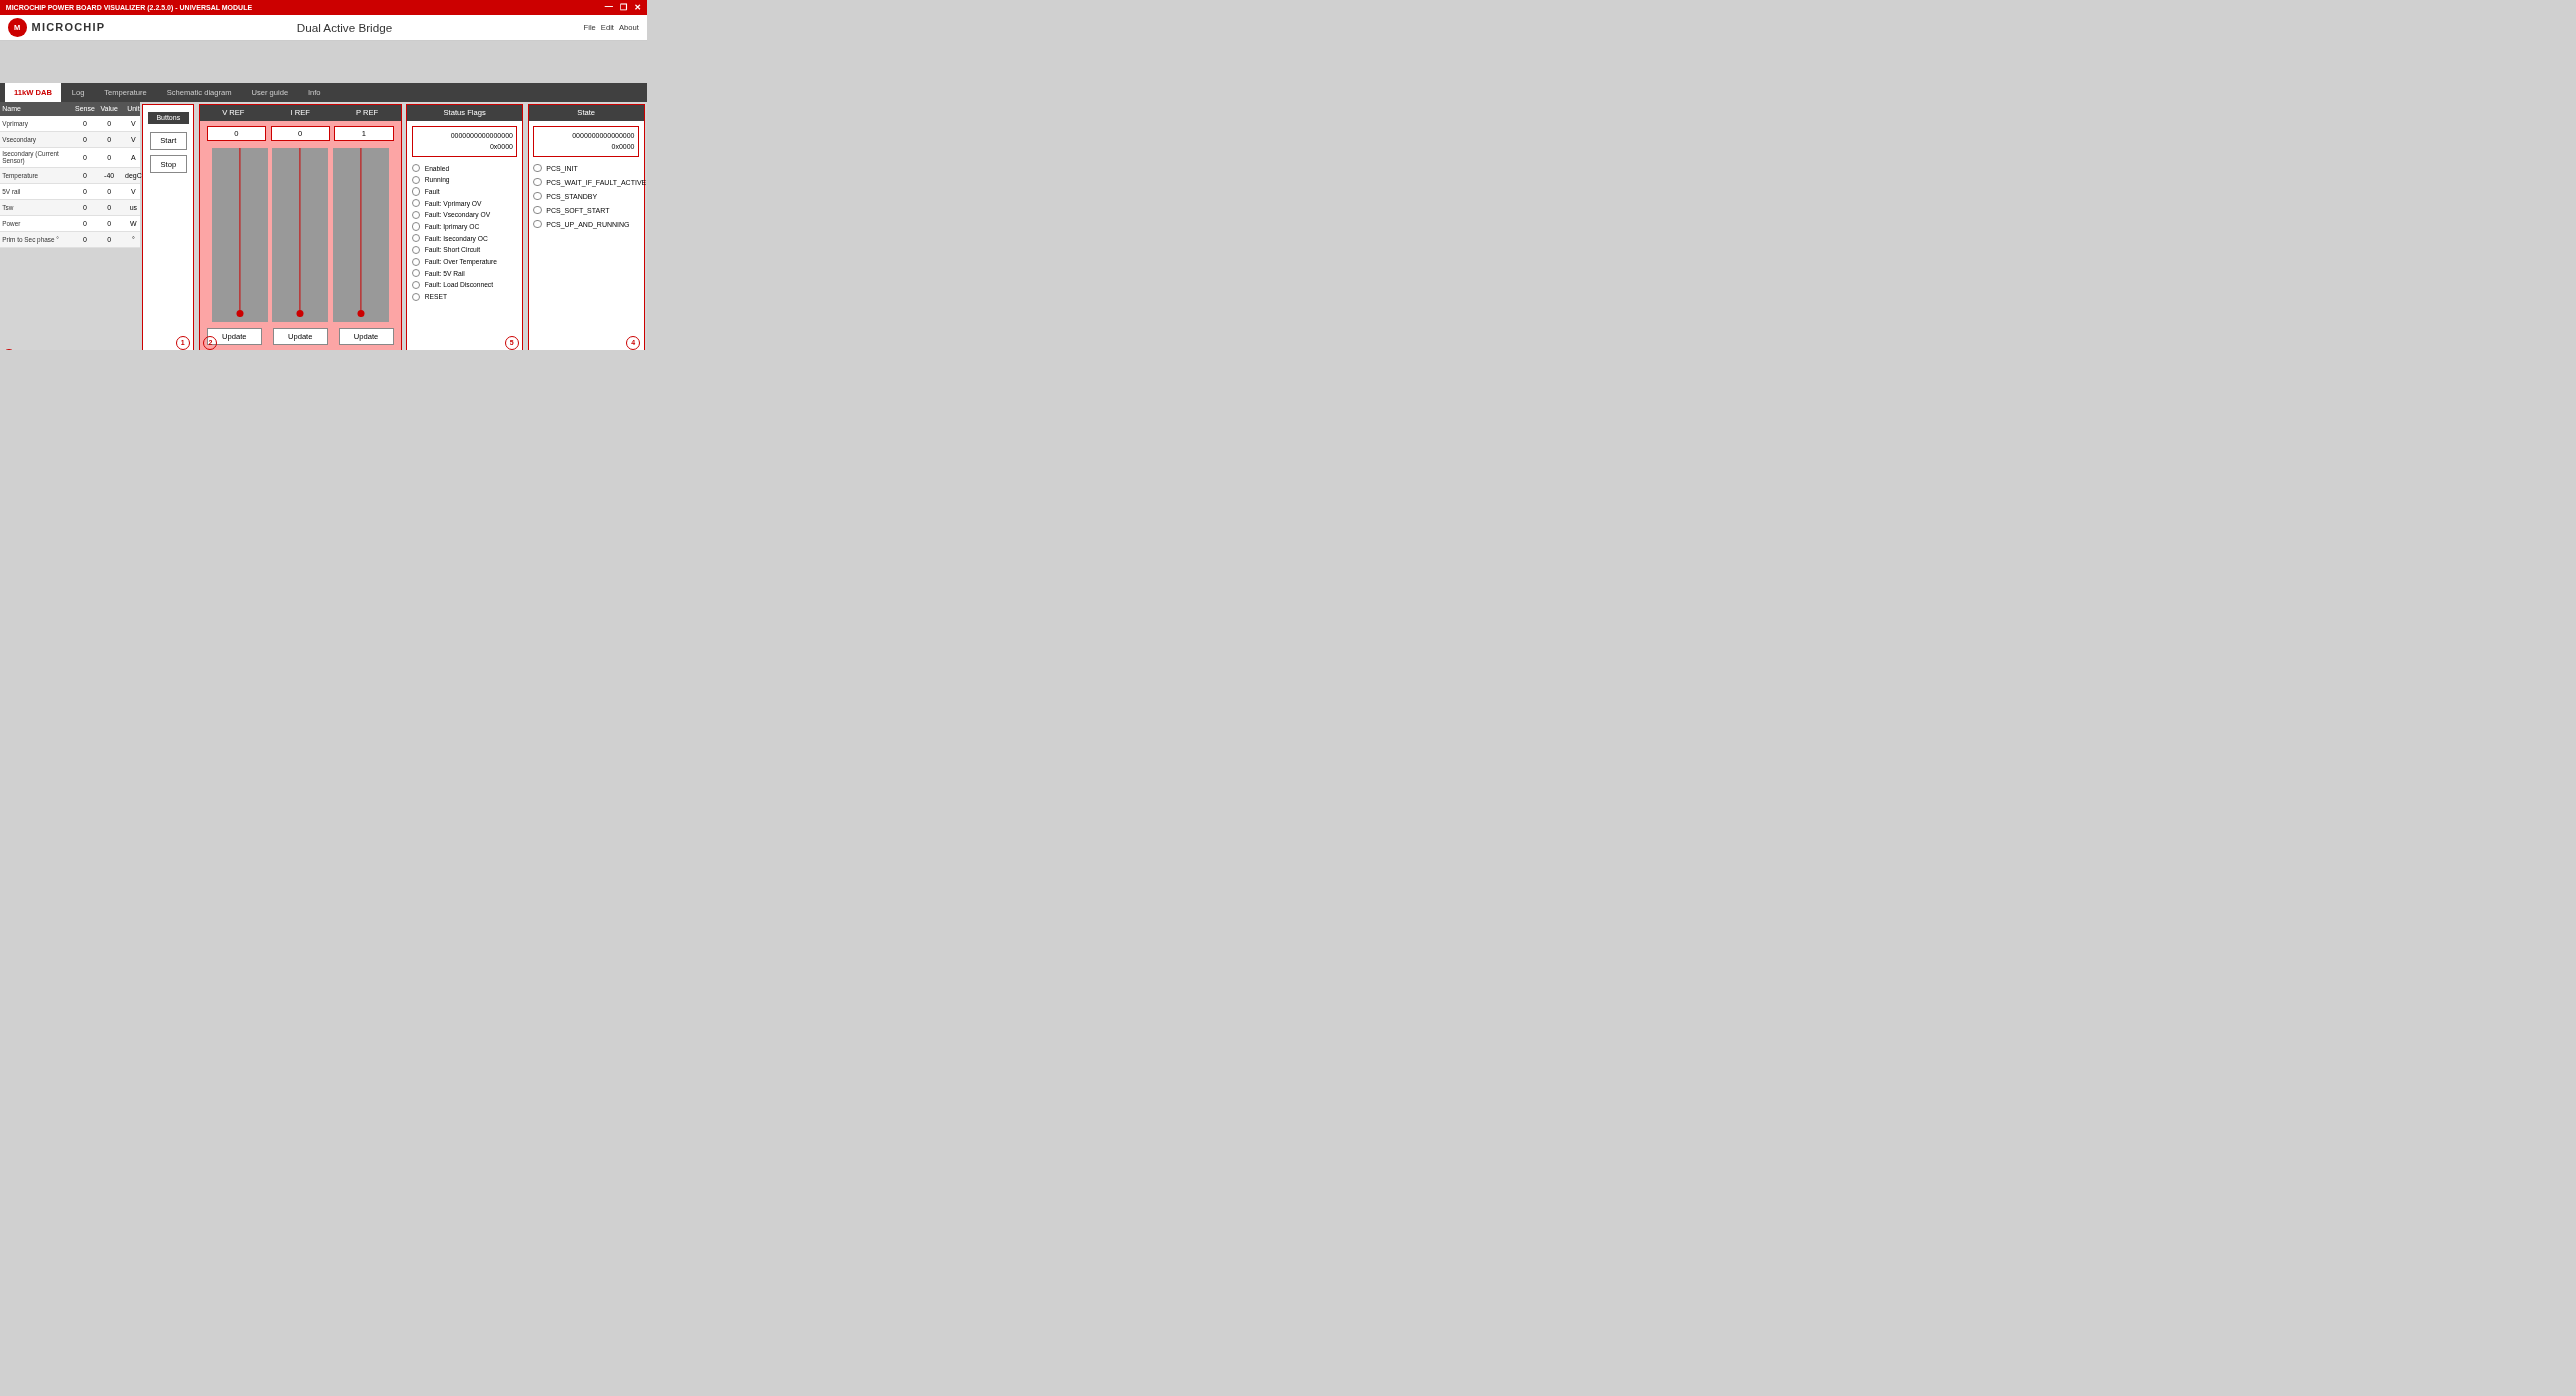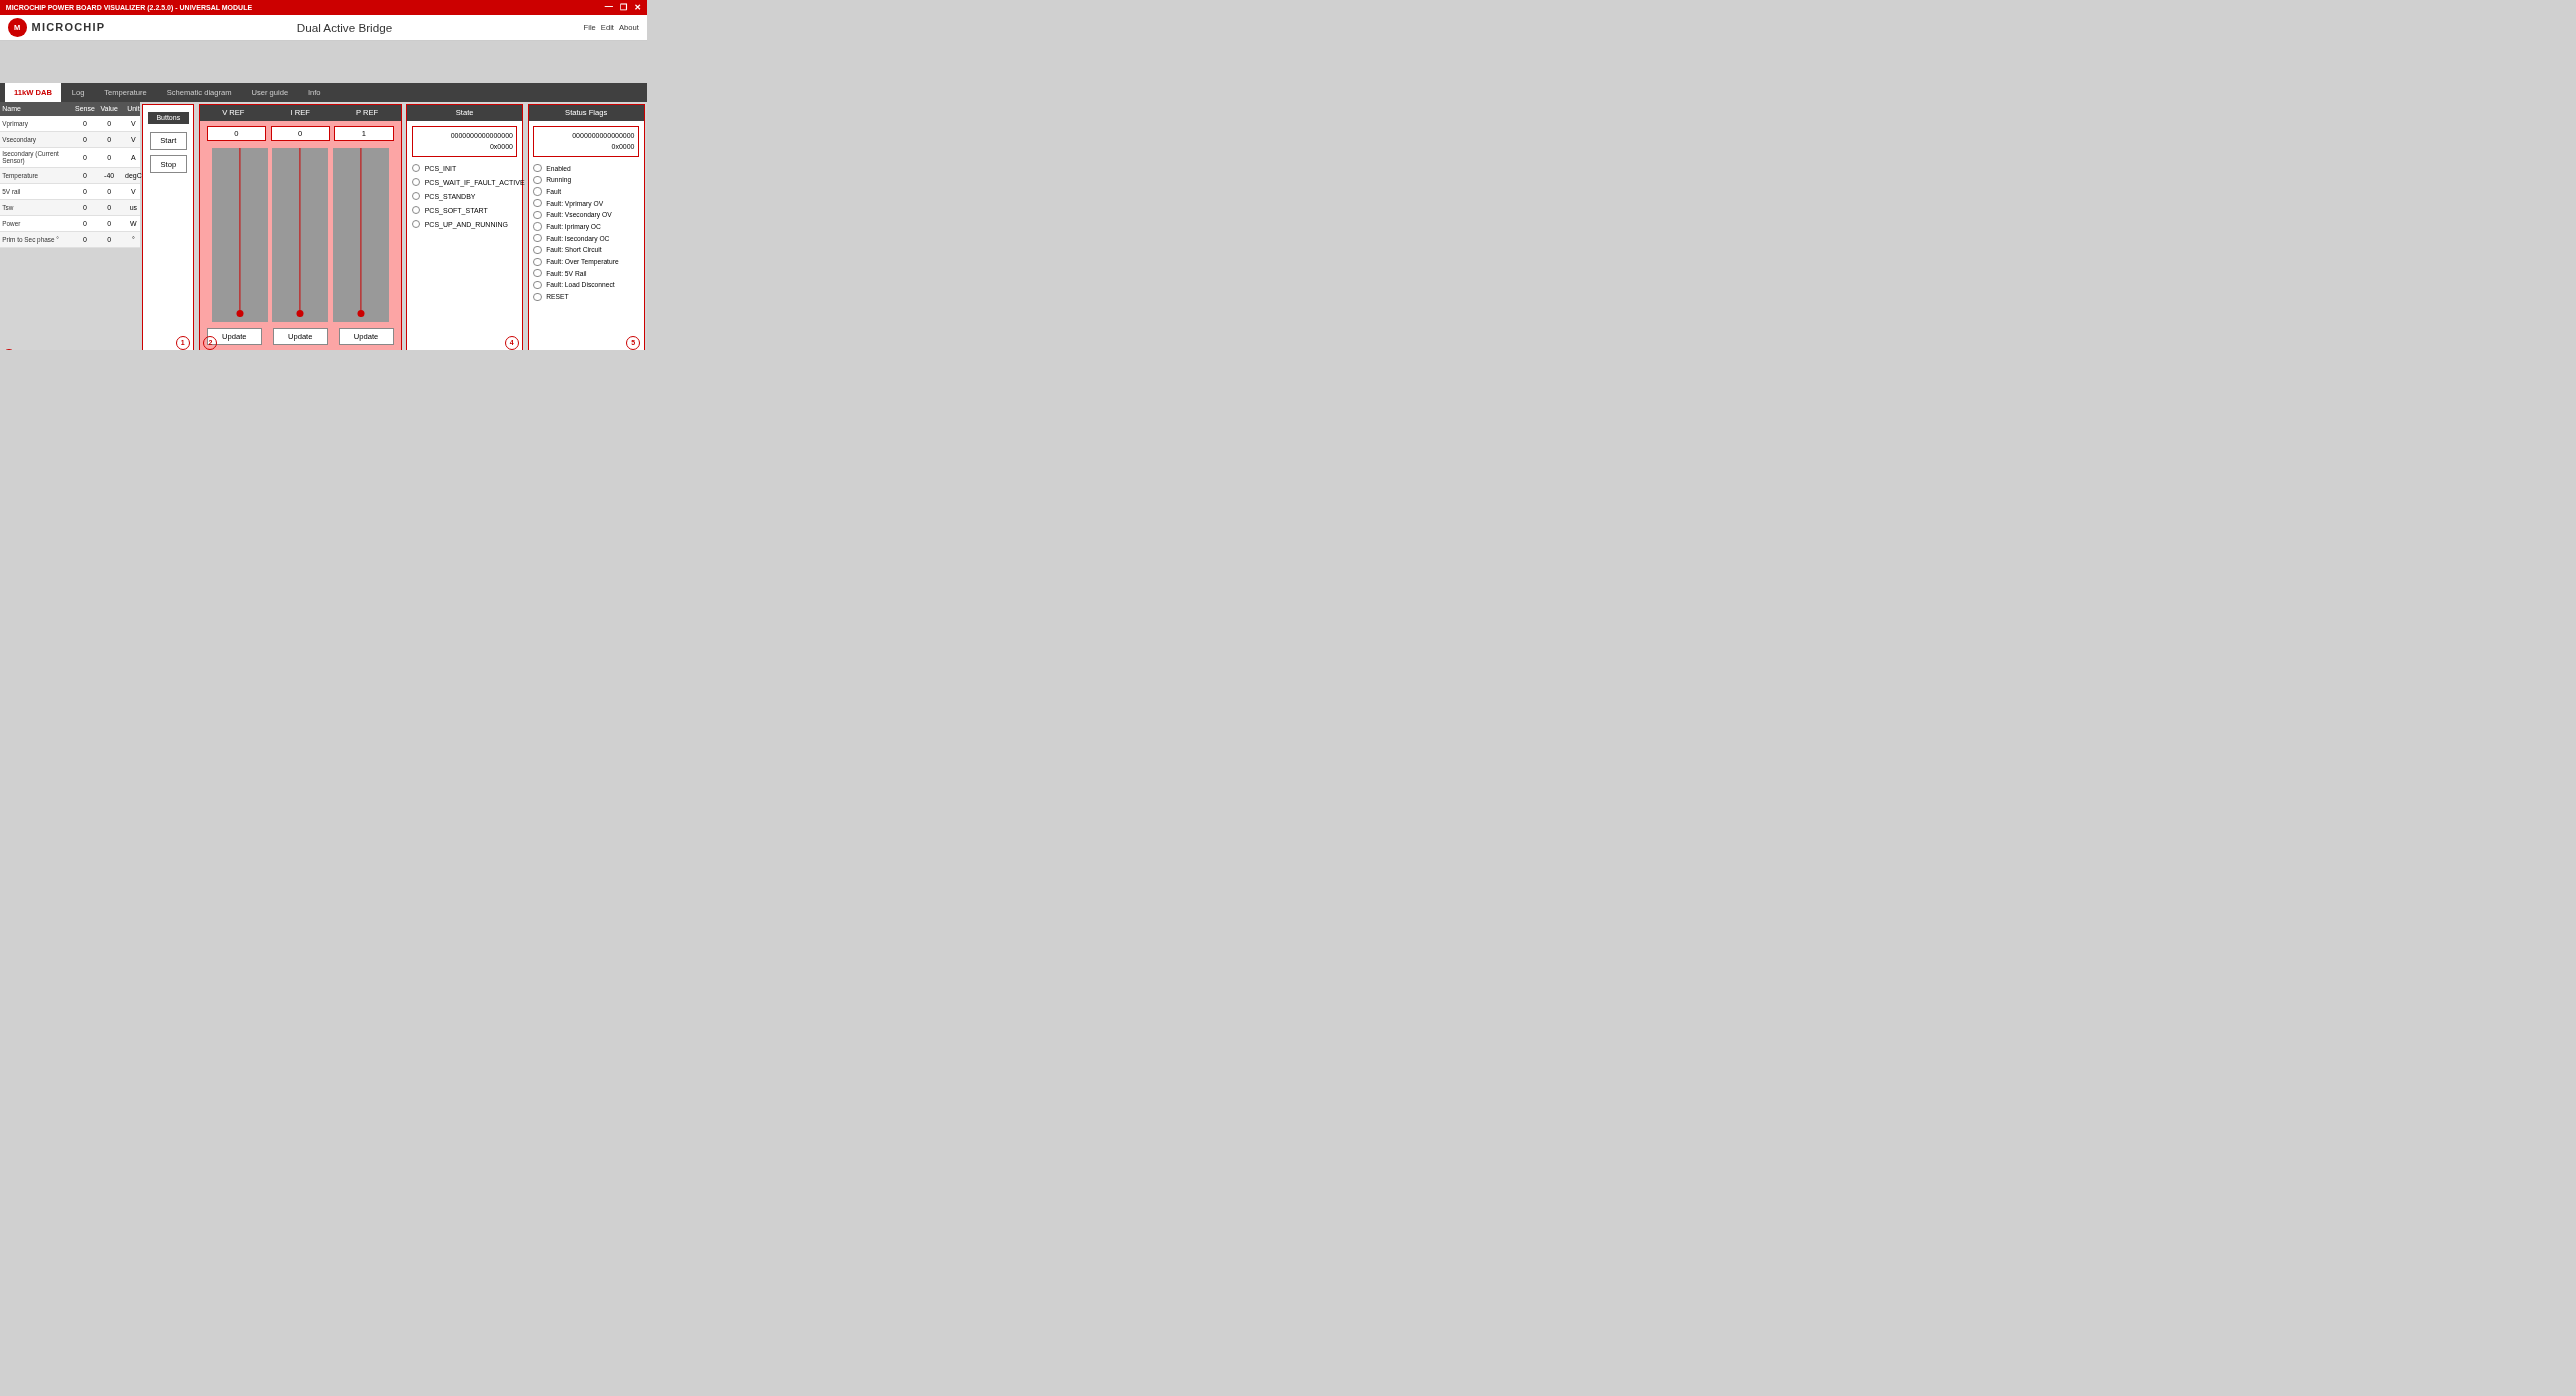--- a/index.html
+++ b/index.html
@@ -494,20 +494,81 @@
     <div id="update-buttons">
       <button class="update-btn">Update</button>
       <button class="update-btn">Update</button>
       <button class="update-btn">Update</button>
     </div>
     <div class="annotation-circle" style="bottom:3.5px;left:3.5px;">
       <span>2</span>
     </div>
   </div>
 
+  <div id="status-panel">
+    <div id="status-panel-title">Status Flags</div>
+    <div class="status-value-box">
+      <div>0000000000000000</div>
+      <div>0x0000</div>
+    </div>
+    <div class="status-items" id="status-items-list">
+        <div class="status-item">
+          <div class="radio-circle"></div>
+          <span>Enabled</span>
+        </div>
+        <div class="status-item">
+          <div class="radio-circle"></div>
+          <span>Running</span>
+        </div>
+        <div class="status-item">
+          <div class="radio-circle"></div>
+          <span>Fault</span>
+        </div>
+        <div class="status-item">
+          <div class="radio-circle"></div>
+          <span>Fault: Vprimary OV</span>
+        </div>
+        <div class="status-item">
+          <div class="radio-circle"></div>
+          <span>Fault: Vsecondary OV</span>
+        </div>
+        <div class="status-item">
+          <div class="radio-circle"></div>
+          <span>Fault: Iprimary OC</span>
+        </div>
+        <div class="status-item">
+          <div class="radio-circle"></div>
+          <span>Fault: Isecondary OC</span>
+        </div>
+        <div class="status-item">
+          <div class="radio-circle"></div>
+          <span>Fault: Short Circuit</span>
+        </div>
+        <div class="status-item">
+          <div class="radio-circle"></div>
+          <span>Fault: Over Temperature</span>
+        </div>
+        <div class="status-item">
+          <div class="radio-circle"></div>
+          <span>Fault: 5V Rail</span>
+        </div>
+        <div class="status-item">
+          <div class="radio-circle"></div>
+          <span>Fault: Load Disconnect</span>
+        </div>
+        <div class="status-item">
+          <div class="radio-circle"></div>
+          <span>RESET</span>
+        </div>
+      </div>
+    <div class="annotation-circle" style="bottom:3.5px;right:3.5px;">
+      <span>5</span>
+    </div>
+  </div>
+
   <div id="state-panel">
     <div id="state-panel-title">State</div>
     <div class="state-value-box">
       <div>0000000000000000</div>
       <div>0x0000</div>
     </div>
     <div class="state-items" id="state-items-list">
         <div class="state-item">
           <div class="radio-circle"></div>
           <span>PCS_INIT</span>
@@ -524,81 +585,20 @@
           <div class="radio-circle"></div>
           <span>PCS_SOFT_START</span>
         </div>
         <div class="state-item">
           <div class="radio-circle"></div>
           <span>PCS_UP_AND_RUNNING</span>
         </div>
       </div>
     <div class="annotation-circle" style="bottom:3.5px;right:3.5px;">
       <span>4</span>
-    </div>
-  </div>
-
-  <div id="status-panel">
-    <div id="status-panel-title">Status Flags</div>
-    <div class="status-value-box">
-      <div>0000000000000000</div>
-      <div>0x0000</div>
-    </div>
-    <div class="status-items" id="status-items-list">
-        <div class="status-item">
-          <div class="radio-circle"></div>
-          <span>Enabled</span>
-        </div>
-        <div class="status-item">
-          <div class="radio-circle"></div>
-          <span>Running</span>
-        </div>
-        <div class="status-item">
-          <div class="radio-circle"></div>
-          <span>Fault</span>
-        </div>
-        <div class="status-item">
-          <div class="radio-circle"></div>
-          <span>Fault: Vprimary OV</span>
-        </div>
-        <div class="status-item">
-          <div class="radio-circle"></div>
-          <span>Fault: Vsecondary OV</span>
-        </div>
-        <div class="status-item">
-          <div class="radio-circle"></div>
-          <span>Fault: Iprimary OC</span>
-        </div>
-        <div class="status-item">
-          <div class="radio-circle"></div>
-          <span>Fault: Isecondary OC</span>
-        </div>
-        <div class="status-item">
-          <div class="radio-circle"></div>
-          <span>Fault: Short Circuit</span>
-        </div>
-        <div class="status-item">
-          <div class="radio-circle"></div>
-          <span>Fault: Over Temperature</span>
-        </div>
-        <div class="status-item">
-          <div class="radio-circle"></div>
-          <span>Fault: 5V Rail</span>
-        </div>
-        <div class="status-item">
-          <div class="radio-circle"></div>
-          <span>Fault: Load Disconnect</span>
-        </div>
-        <div class="status-item">
-          <div class="radio-circle"></div>
-          <span>RESET</span>
-        </div>
-      </div>
-    <div class="annotation-circle" style="bottom:3.5px;right:3.5px;">
-      <span>5</span>
     </div>
   </div>
 
 </div>
 
 <div id="status-bar">
   <div id="status-bar-border">
     <button class="status-btn">Show log</button>
     <span class="status-text">
       <span>Communication status:</span>&nbsp;<span>disabled</span>

